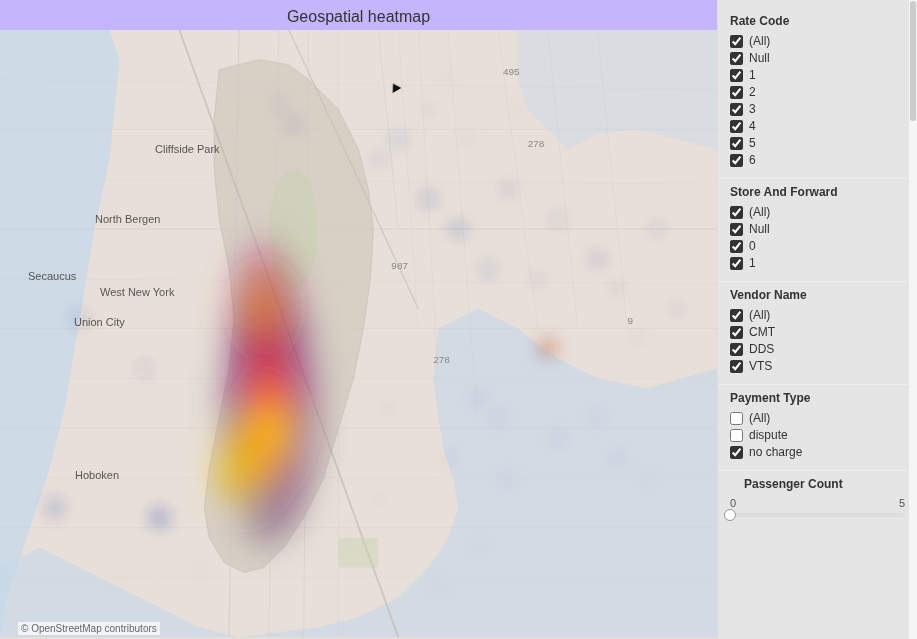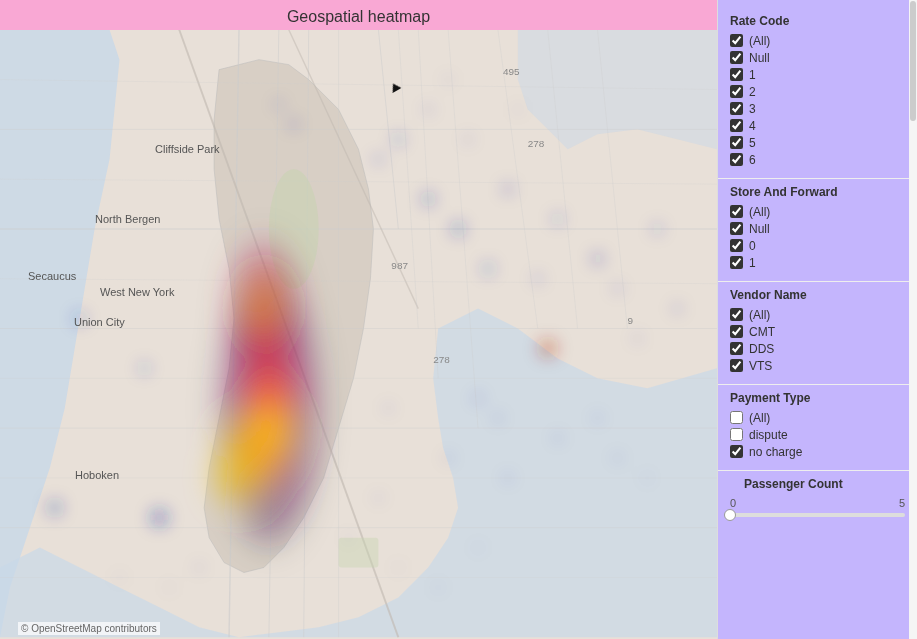--- a/index.html
+++ b/index.html
@@ -28,21 +28,21 @@
       position: relative;
       overflow: hidden;
     }
 
     .map-title {
       text-align: center;
       font-size: 16px;
       font-weight: 400;
       color: #333;
       padding: 8px 0 4px 0;
-      background: #f9a8d4;
+      background: #c4b5fd;
       position: absolute;
       top: 0;
       left: 0;
       right: 0;
       z-index: 10;
     }
 
     .map-canvas {
       position: absolute;
       top: 28px;
@@ -68,21 +68,21 @@
       color: #666;
       background: rgba(255,255,255,0.7);
       padding: 1px 3px;
       z-index: 20;
     }
 
     
     .sidebar {
       width: 200px;
       min-width: 200px;
-      background: #c4b5fd;
+      background: #e5e5e5;
       border-left: 1px solid #ddd;
       overflow-y: auto;
       overflow-x: hidden;
       padding: 8px 0;
       position: relative;
     }
 
     
     .sidebar::-webkit-scrollbar {
       width: 8px;
@@ -103,21 +103,21 @@
 
     .filter-title {
       font-size: 12px;
       font-weight: 600;
       color: #333;
       margin-bottom: 6px;
     }
 
     .checkbox-item {
       display: flex;
-      align-items: flex-start;
+      align-items: center;
       margin-bottom: 3px;
       cursor: pointer;
     }
 
     .checkbox-item input[type="checkbox"] {
       width: 13px;
       height: 13px;
       margin-right: 6px;
       cursor: pointer;
       accent-color: #333;

